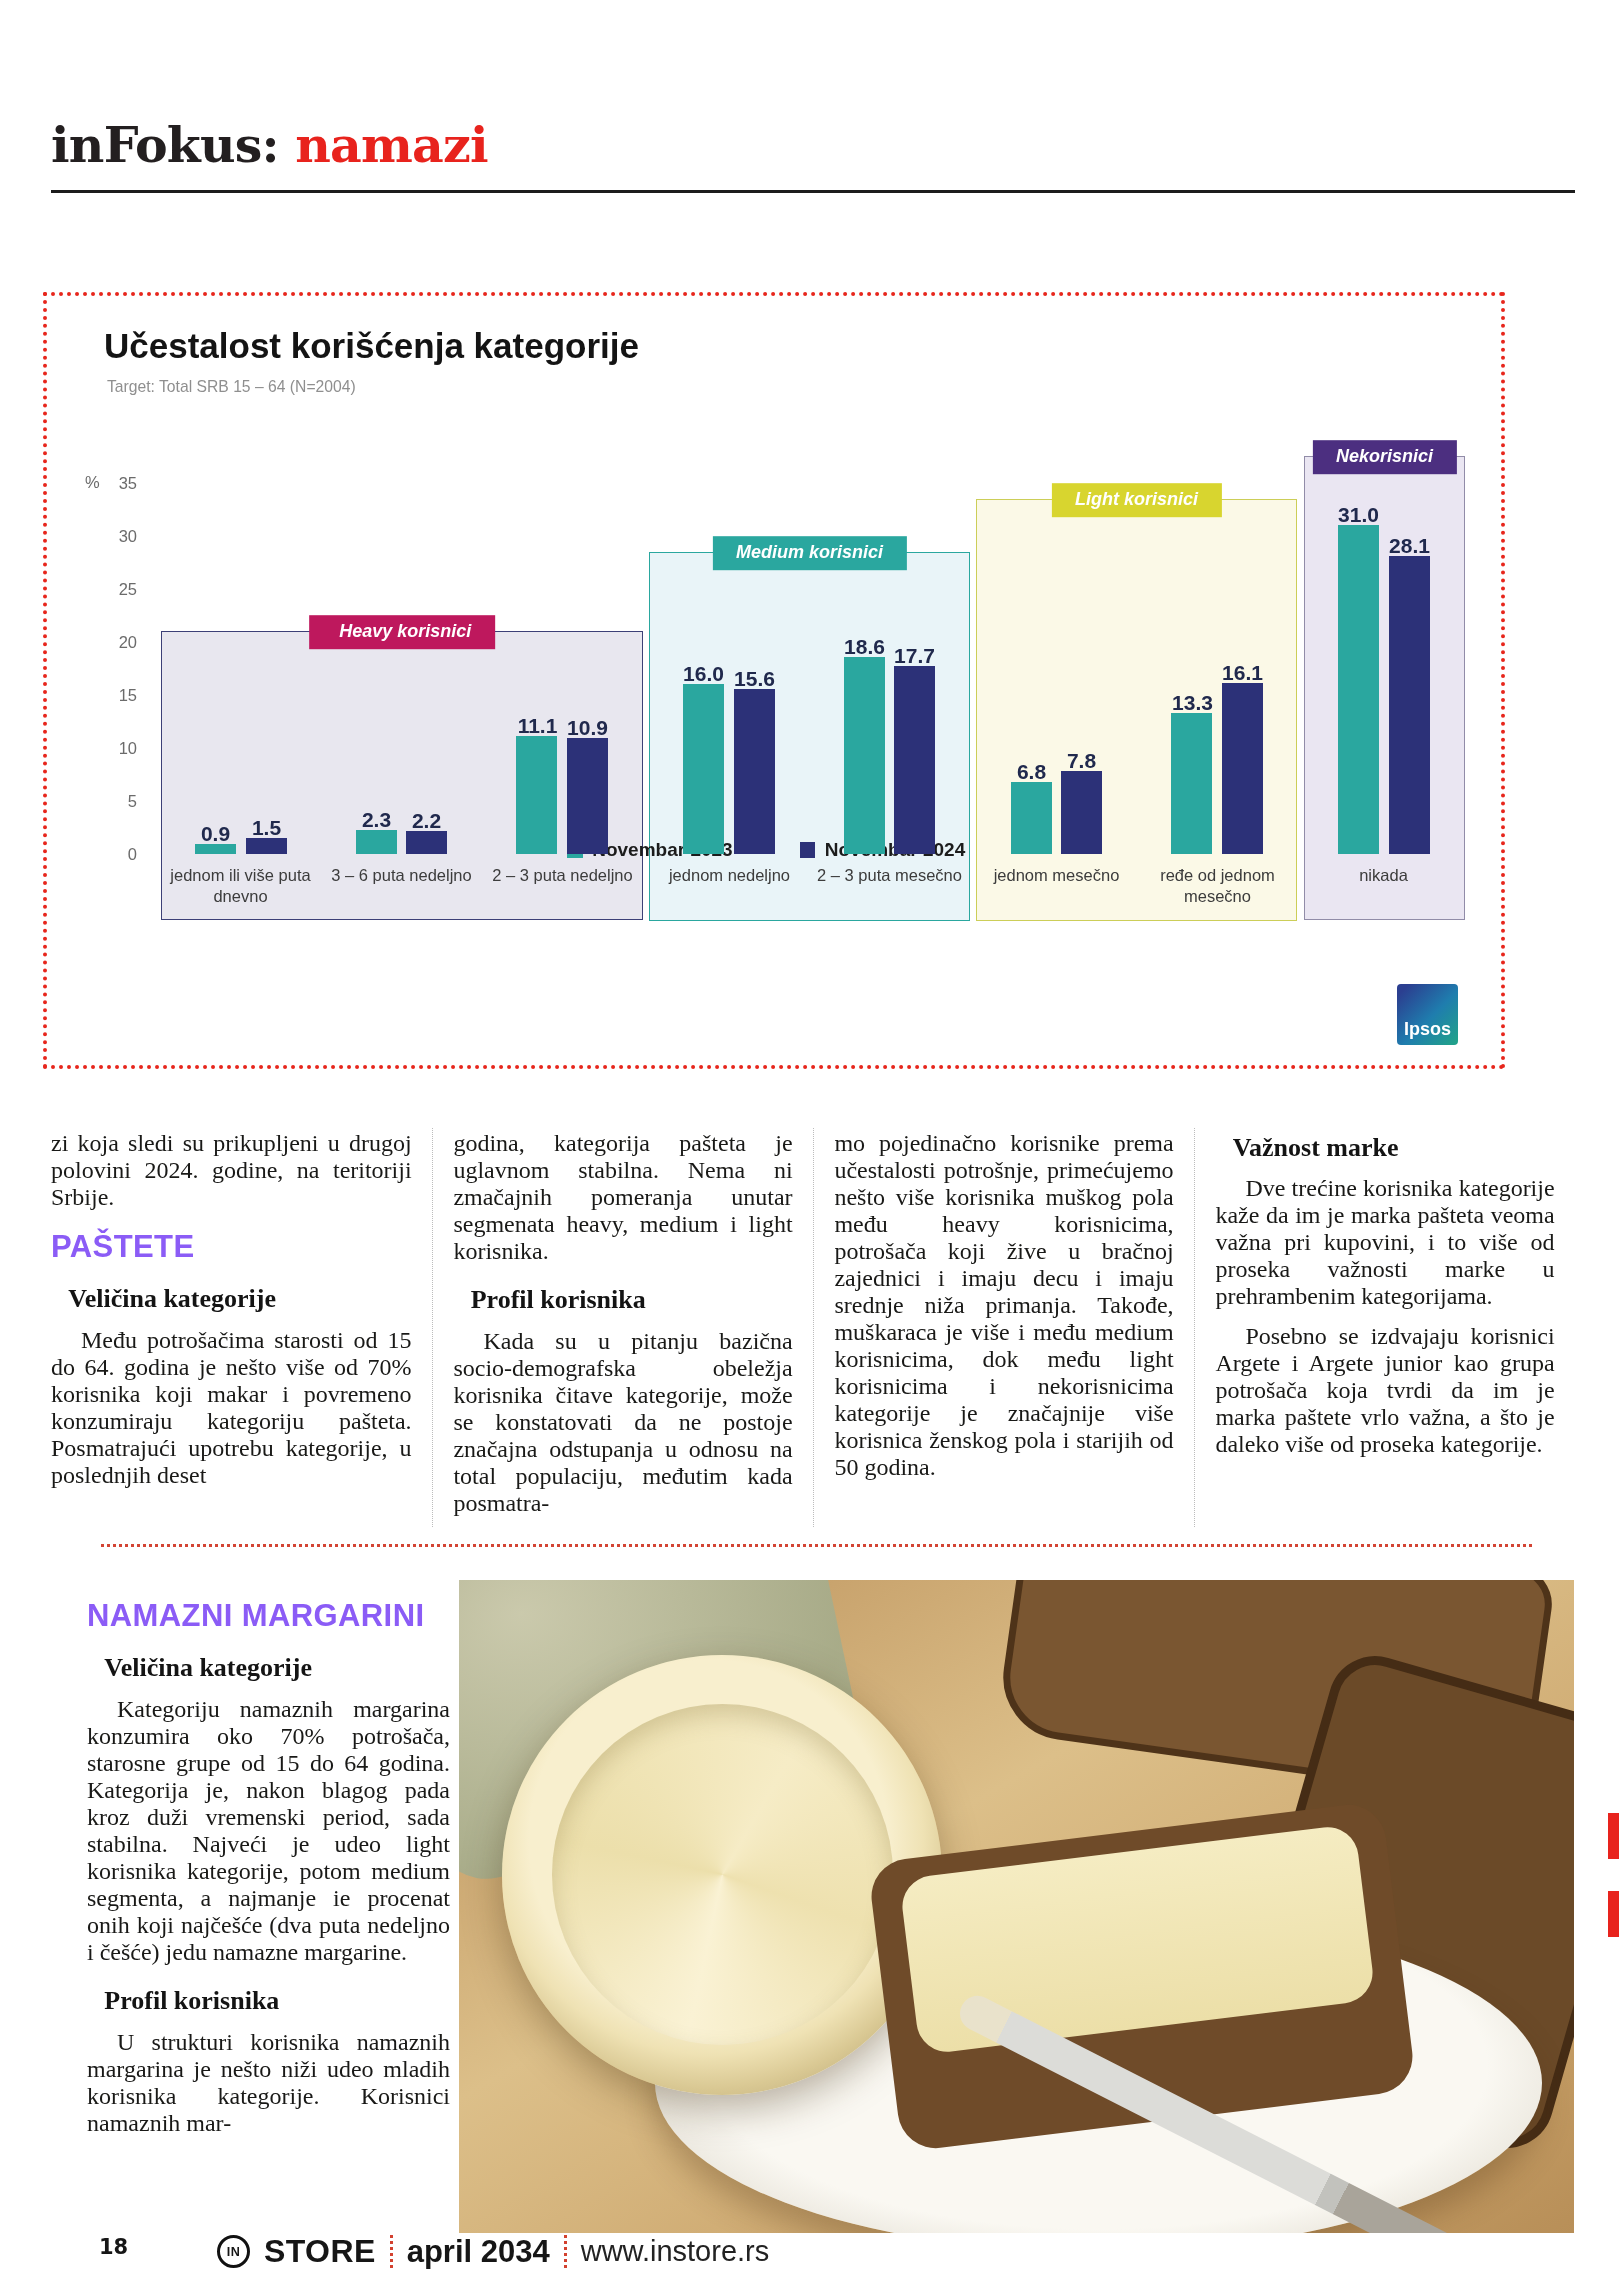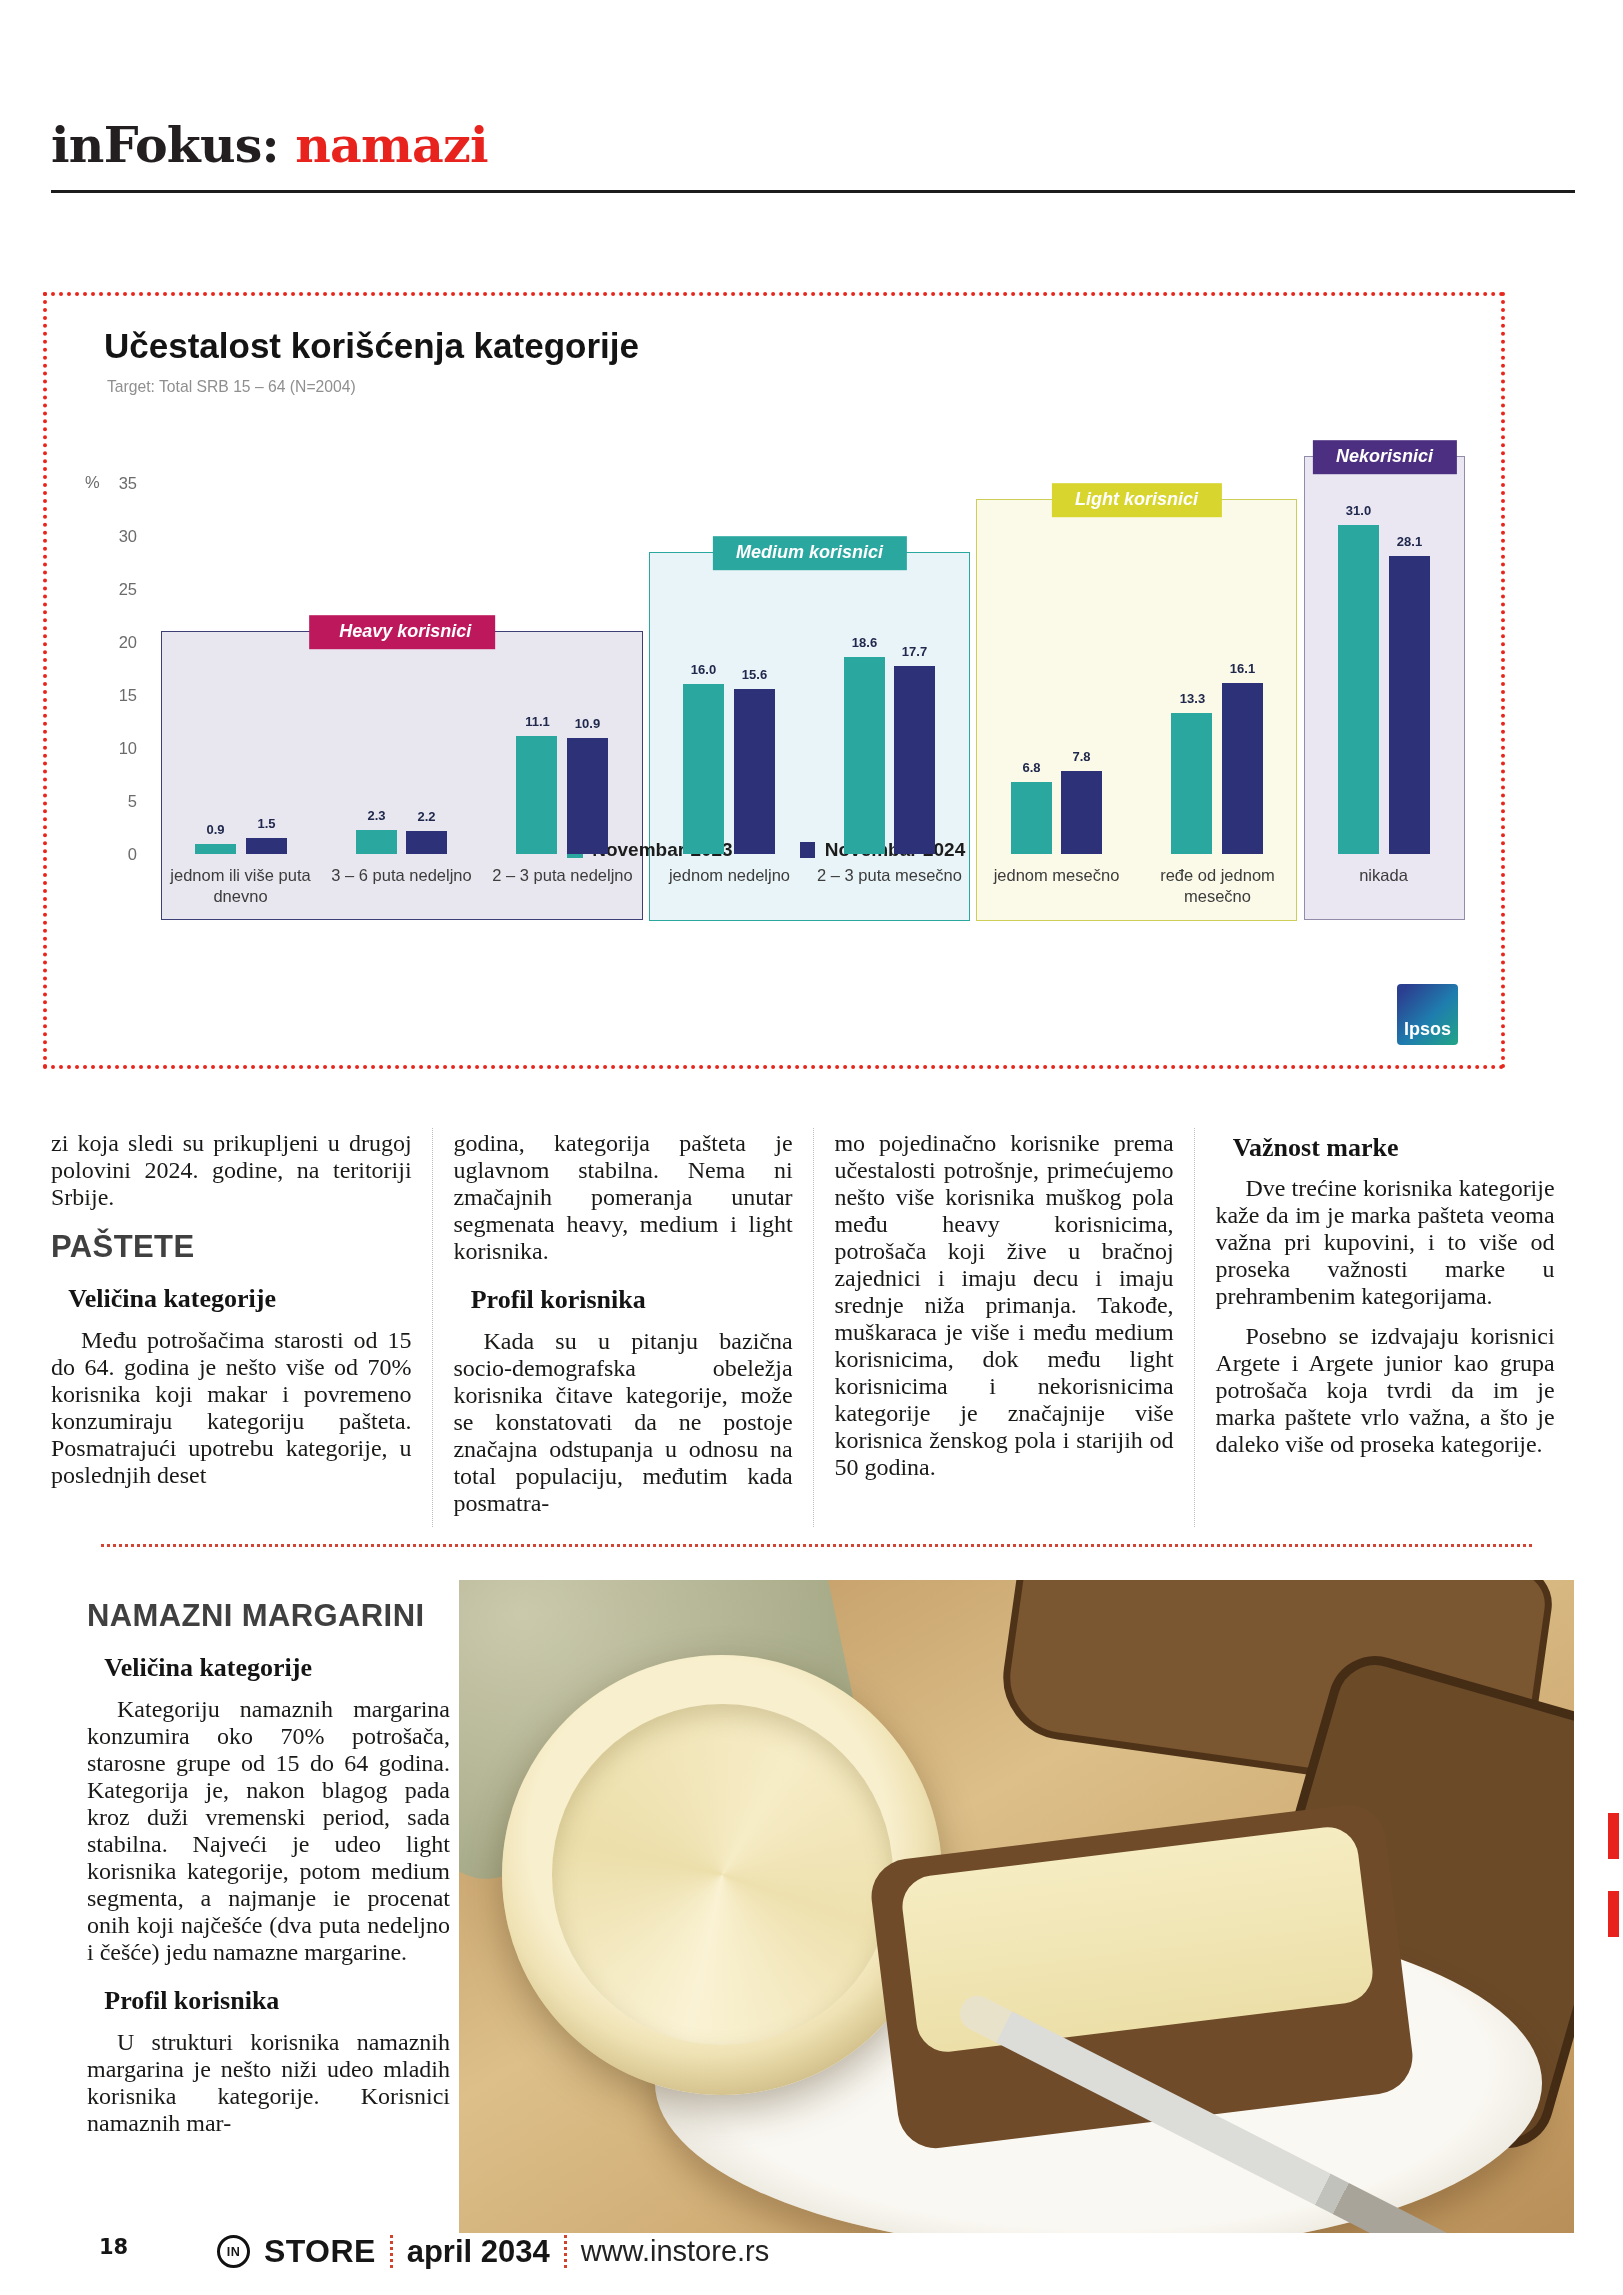--- a/index.html
+++ b/index.html
@@ -24,21 +24,21 @@
   .ytick { position:absolute; left:0; width:55px; text-align:right; height:19px;
            font-family:"Liberation Sans",sans-serif; font-size:16.5px; color:#6b6b6b; }
   .pct-label { position:absolute; left:3.1px; top:47px; font-family:"Liberation Sans",sans-serif;
                font-size:16.5px; color:#6b6b6b; }
   .seg-panel { position:absolute; border:1.6px solid; }
   .seg-label { position:absolute; top:0; left:50%; transform:translate(-50%,-50%);
                color:#ffffff; font-family:"Liberation Sans",sans-serif; font-style:italic;
                font-weight:bold; font-size:18px; padding:6.3px 23.6px; white-space:nowrap; z-index:4; }
   .bar { position:absolute; z-index:3; }
   .vlabel { position:absolute; width:71px; text-align:center; z-index:3;
-            font-family:"Liberation Sans",sans-serif; font-weight:bold; font-size:13px; color:#20294d; }
+            font-family:"Liberation Sans",sans-serif; font-weight:bold; font-size:21px; color:#20294d; }
   .xlabel { position:absolute; width:173px; text-align:center; z-index:3;
             font-family:"Liberation Sans",sans-serif; font-size:16.5px; color:#3c3c3c; line-height:1.25; }
   .chart-legend { position:absolute; left:0; right:15.7px; top:543px; display:flex;
                   justify-content:center; gap:67px; align-items:center; }
   .legend-item { display:flex; align-items:center; gap:9.4px;
                  font-family:"Liberation Sans",sans-serif; font-weight:bold; font-size:19px; color:#1c1c1c; }
   .legend-swatch { width:15.7px; height:15.7px; }
   .ipsos { position:absolute; right:43px; bottom:20.4px; width:61px; height:61px; border-radius:3.9px;
            background:linear-gradient(135deg,#2b3f90 10%,#1f7dae 55%,#21a08b 95%);
            color:#ffffff; font-family:"Liberation Sans",sans-serif; font-weight:bold; font-size:18px;
@@ -47,21 +47,21 @@
   
   .article { position:absolute; left:51px; top:1128px; width:1524px; display:flex; }
   .col { width:25%; height:399px; overflow:hidden; padding:0 20.4px; }
   .col:first-child { padding-left:0; }
   .col + .col { border-left:1.6px dotted #bcbcbc; }
   .blk-p { font-size:24px; line-height:27px; text-align:justify; margin:12.6px 0 0;
            text-indent:30px; color:#191917; }
   .blk-p.noindent { text-indent:0; }
   .col .blk-p:first-child, .marg-col .blk-p:first-child { margin-top:1.6px; }
   .blk-h1 { font-family:"Liberation Sans",sans-serif; font-weight:800; font-size:31px; line-height:1.05;
-            margin:20.4px 0 4.7px; color:#404040; letter-spacing:0.4px; }
+            margin:20.4px 0 4.7px; color:#8b5cf6; letter-spacing:0.4px; }
   .blk-h2 { font-weight:bold; font-size:26px; margin:20.4px 0 6.3px; padding-left:17.3px; color:#141414; }
   .col .blk-h2:first-child { margin-top:4.7px; }
 
   .red-sep { position:absolute; left:101px; top:1544px; width:1431px; height:0;
              border-top:3.1px dotted #d34434; }
 
   
   .marg-col { position:absolute; left:51px; top:1580px; width:363px; height:638px; overflow:hidden;margin-left:36px; }
 
   

